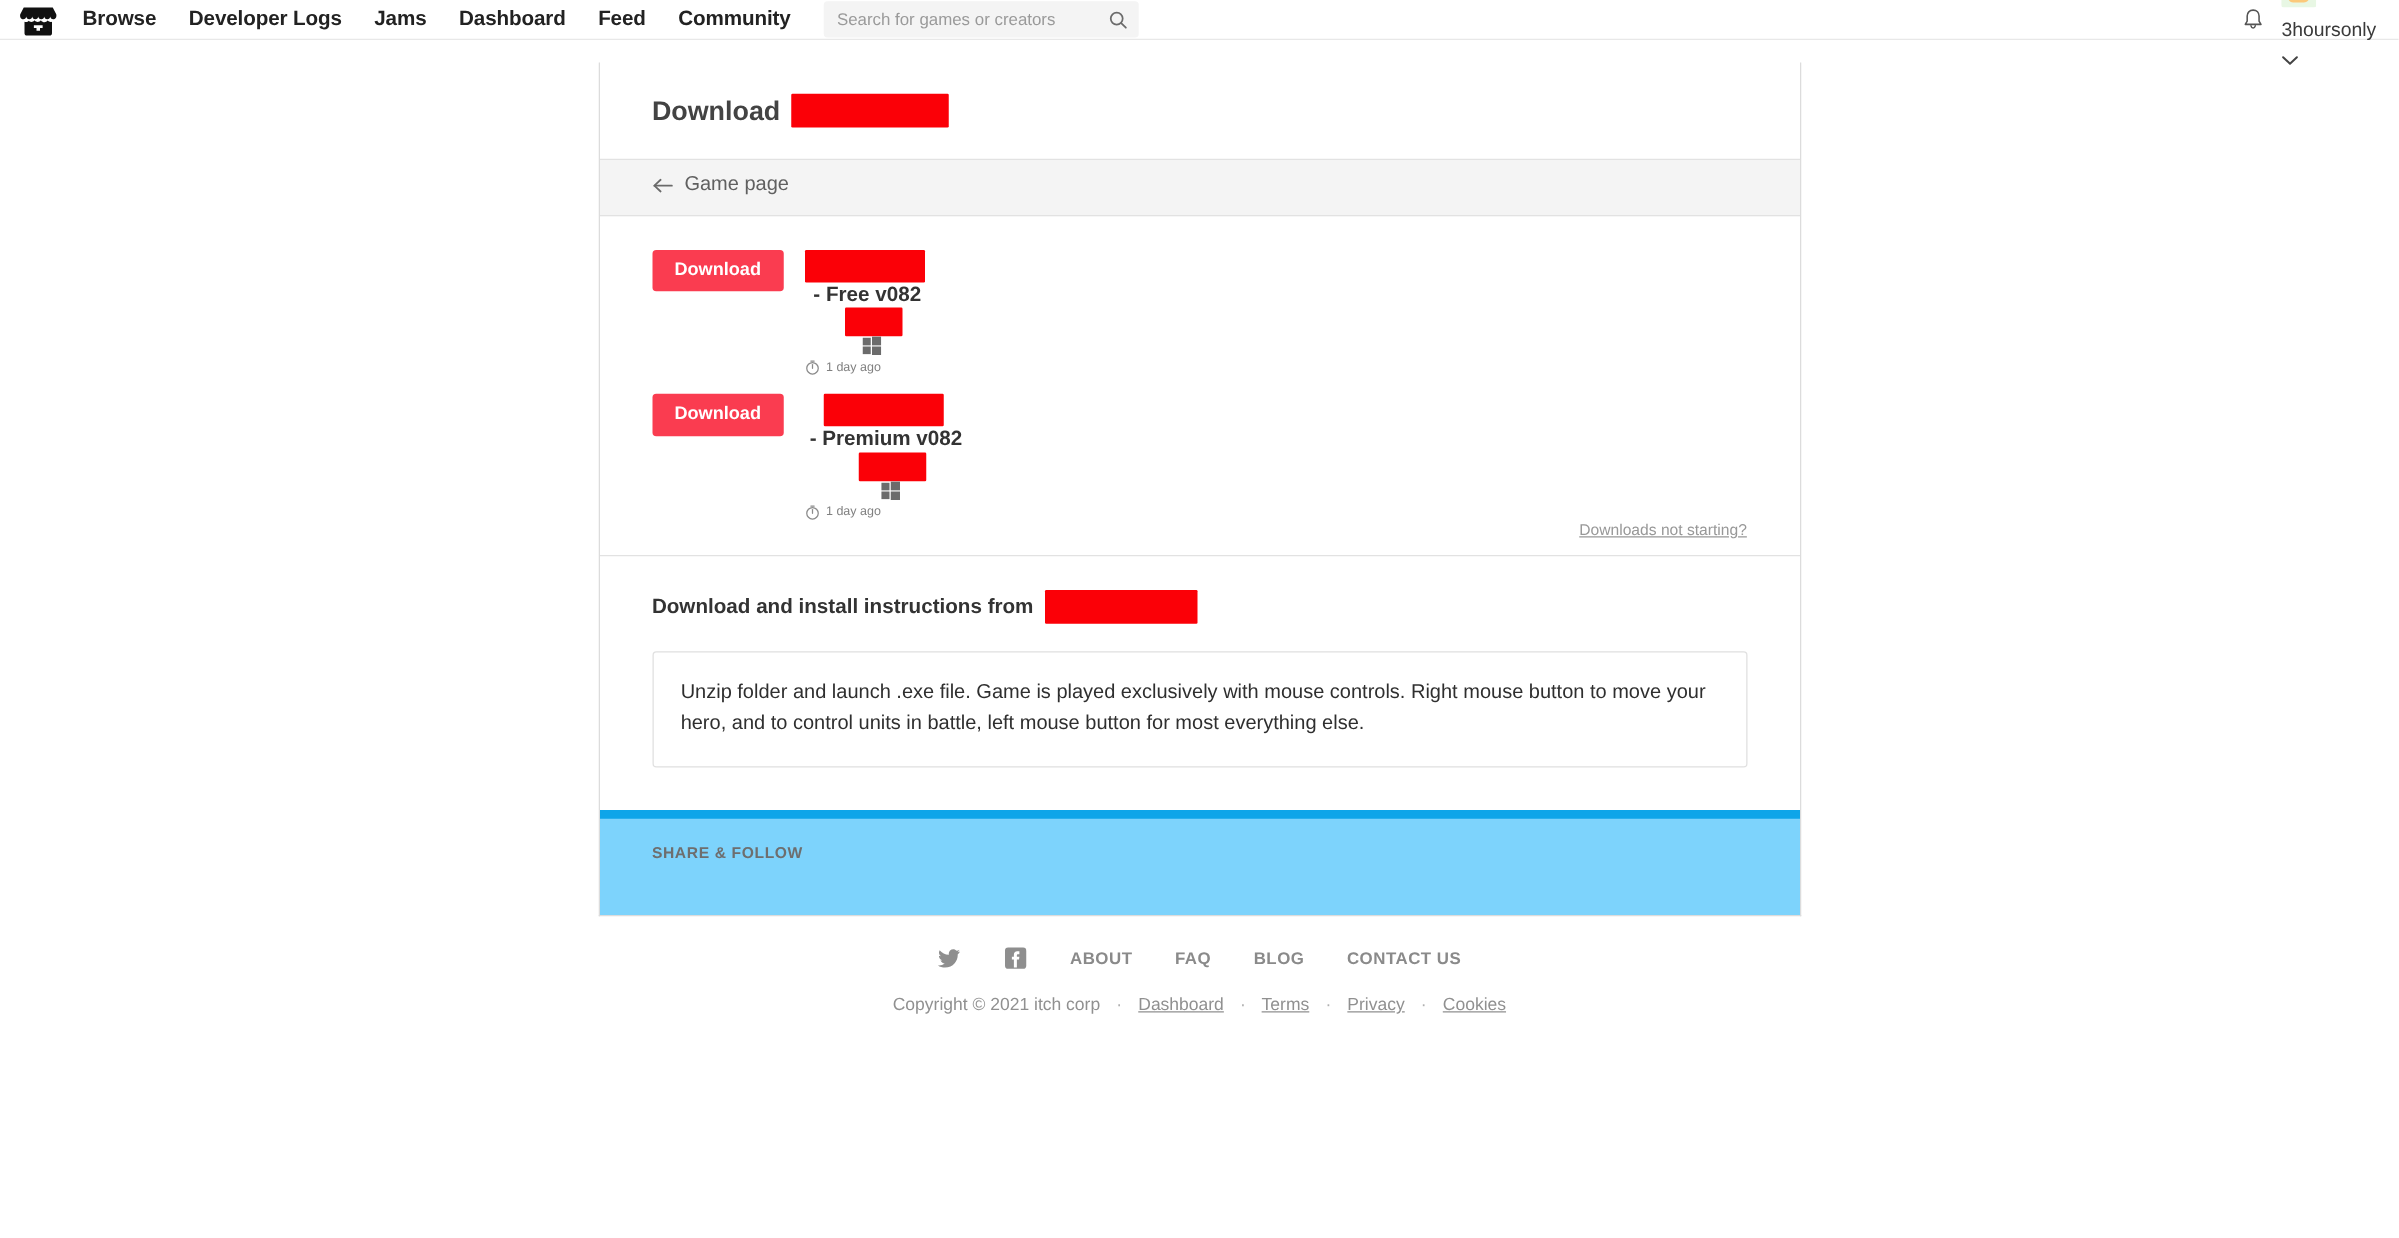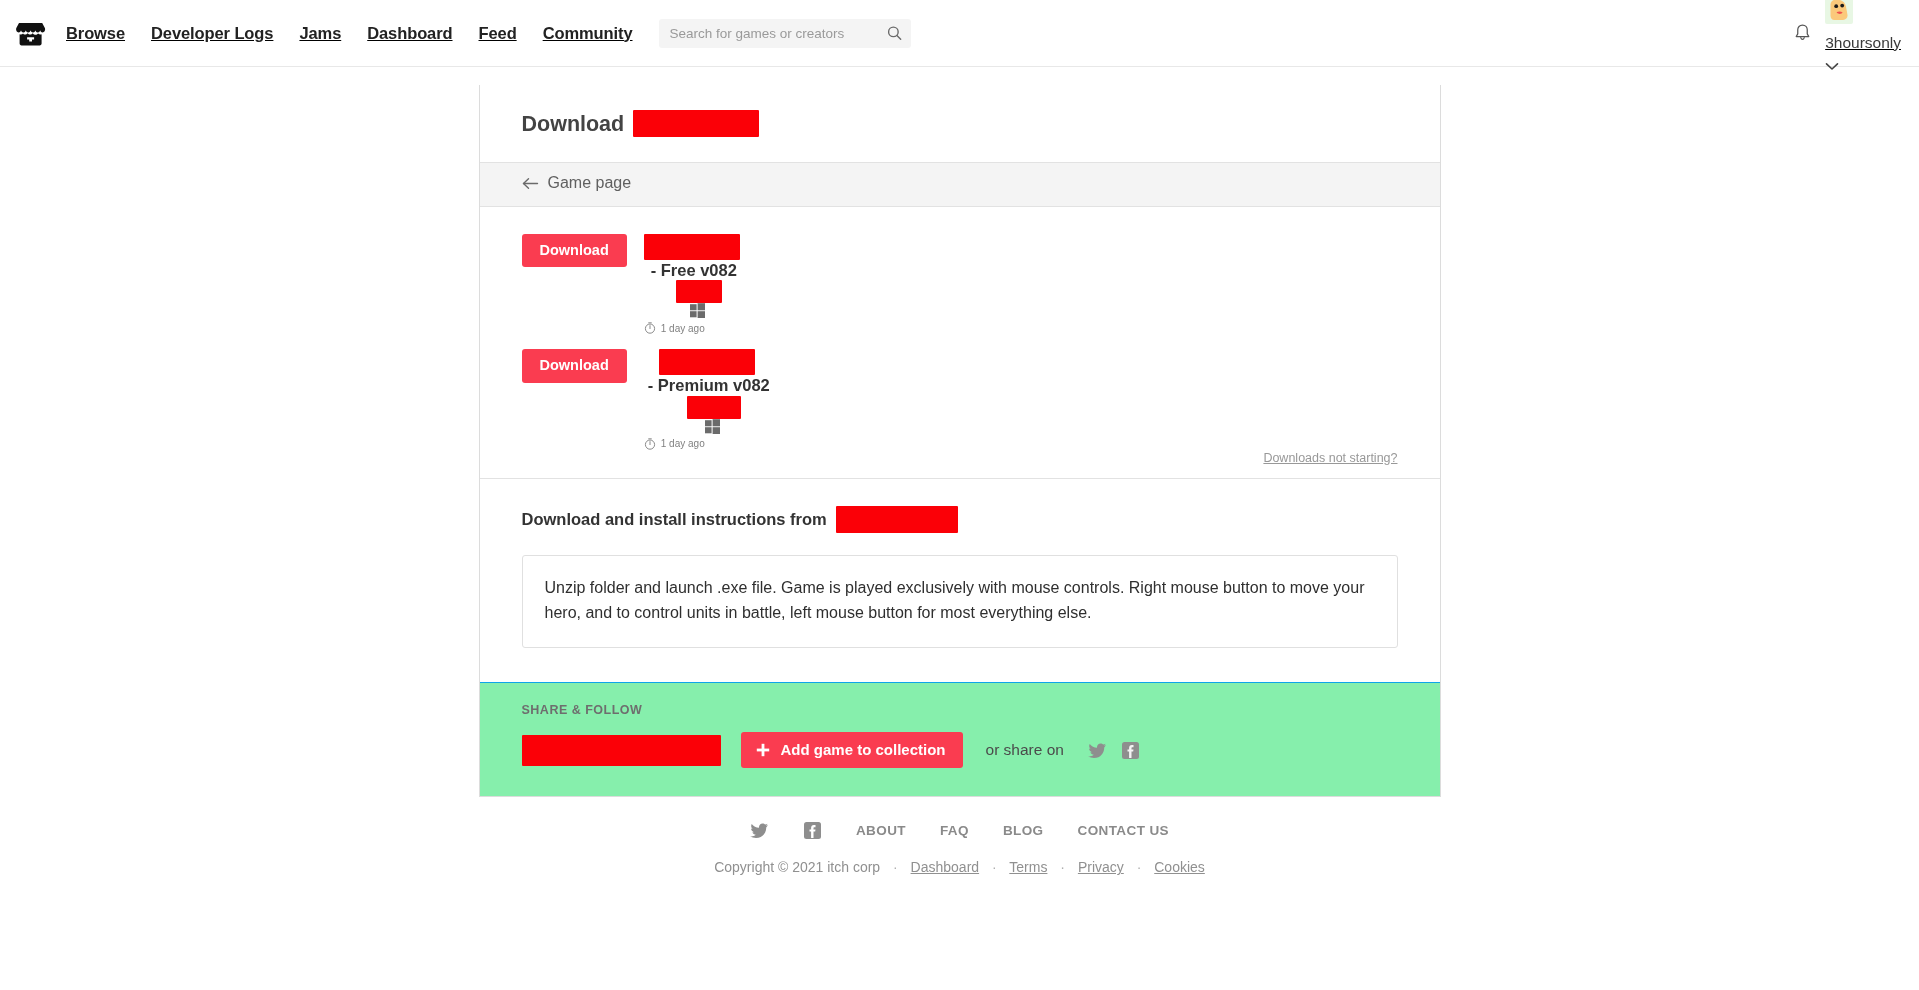--- a/index.html
+++ b/index.html
@@ -6,29 +6,28 @@
   html, body {
     margin: 0; padding: 0;
     width: 1919px; height: 990px;
     background: #ffffff;
     font-family: "Liberation Sans", sans-serif;
     -webkit-font-smoothing: antialiased;
   }
 
   
   .navbar {
-    height: 67px;
+    height: 32px;
     width: 100%;
     background: #ffffff;
     border-bottom: 1px solid #e8e8e8;
     display: flex;
     align-items: center;
     padding: 0 18px 0 14px;
     position: relative;
-    text-decoration: underline;
   }
   .logo {
     width: 34px; height: 34px;
     margin-right: 18px;
     flex: none;
     display: block;
   }
   .nav-links { display: flex; align-items: center; gap: 26px; }
   .nav-link {
     font-size: 16.5px;
@@ -216,22 +215,22 @@
     border: 1px solid #e0e0e0;
     border-radius: 3px;
     padding: 20px 22px 22px 22px;
     font-size: 16px;
     line-height: 1.55;
     color: #2f2f2f;
   }
 
   
   .share {
-    background: #86efac;
-    border-top: 1px solid #0ea5e9;
+    background: #7dd3fc;
+    border-top: 7px solid #0ea5e9;
     padding: 20px 42px 28px 42px;
   }
   .share-label {
     font-size: 12.5px;
     font-weight: bold;
     color: #6e6e6e;
     letter-spacing: 0.5px;
     margin-bottom: 15px;
   }
   .share-row { display: flex; align-items: center; }
@@ -429,48 +428,20 @@
     <div class="instructions">
       <div class="instr-title">
         <span>Download and install instructions from</span>
         <span class="redact instr-blob"></span>
       </div>
       <div class="instr-box">Unzip folder and launch .exe file. Game is played exclusively with mouse controls. Right mouse button to move your hero, and to control units in battle, left mouse button for most everything else.</div>
     </div>
 
     <div class="share">
       <div class="share-label">SHARE &amp; FOLLOW</div>
-      <div class="share-row">
-        <span class="redact follow-blob"></span>
-        <button class="collection-btn">
-          <svg class="plus-icon" viewBox="0 0 14 14">
-            <rect x="5.6" y="0.8" width="2.8" height="12.4" fill="#ffffff"></rect>
-            <rect x="0.8" y="5.6" width="12.4" height="2.8" fill="#ffffff"></rect>
-          </svg>
-          <span>Add game to collection</span>
-        </button>
-        <span class="share-on">or share on</span>
-        <div class="share-icons">
-          <svg class="tw-icon" viewBox="0 0 19 19">
-            <path fill="#8e8e8e" d="M18 4.1 C17.4 4.4 16.7 4.6 16 4.7 C16.7 4.2 17.3 3.5 17.6 2.7
-              C16.9 3.1 16.1 3.4 15.3 3.6 C14.6 2.9 13.6 2.4 12.6 2.4 C10.6 2.4 9 4 9 6
-              C9 6.3 9 6.6 9.1 6.8 C6.1 6.7 3.5 5.3 1.7 3.1 C1.4 3.7 1.2 4.3 1.2 5
-              C1.2 6.3 1.8 7.4 2.8 8 C2.2 8 1.6 7.8 1.1 7.6 L1.1 7.6 C1.1 9.4 2.3 10.8 4 11.2
-              C3.7 11.3 3.4 11.3 3.1 11.3 C2.9 11.3 2.6 11.3 2.4 11.2 C2.9 12.7 4.2 13.7 5.8 13.8
-              C4.5 14.8 2.9 15.4 1.2 15.4 C0.9 15.4 0.6 15.4 0.3 15.3 C1.9 16.4 3.9 17 6 17
-              C12.6 17 16.2 11.6 16.2 6.9 L16.2 6.4 C16.9 5.9 17.5 5.1 18 4.1 Z"></path>
-          </svg>
-          <svg class="fb-icon" viewBox="0 0 19 19">
-            <rect x="1" y="1" width="17" height="17" rx="2.5" fill="#8e8e8e"></rect>
-            <path fill="#f4f4f4" d="M12.5 6.3 L11.1 6.3 C10.7 6.3 10.5 6.5 10.5 7 L10.5 8.4
-              L12.5 8.4 L12.2 10.6 L10.5 10.6 L10.5 17 L8.1 17 L8.1 10.6 L6.5 10.6
-              L6.5 8.4 L8.1 8.4 L8.1 6.8 C8.1 5.1 9.1 4 10.8 4 L12.5 4 Z"></path>
-          </svg>
-        </div>
-      </div>
     </div>
 
   </div>
 
   <div class="footer">
     <div class="footer-nav">
       <svg class="footer-social" viewBox="0 0 19 19">
         <path fill="#8e8e8e" d="M18 4.1 C17.4 4.4 16.7 4.6 16 4.7 C16.7 4.2 17.3 3.5 17.6 2.7
           C16.9 3.1 16.1 3.4 15.3 3.6 C14.6 2.9 13.6 2.4 12.6 2.4 C10.6 2.4 9 4 9 6
           C9 6.3 9 6.6 9.1 6.8 C6.1 6.7 3.5 5.3 1.7 3.1 C1.4 3.7 1.2 4.3 1.2 5

